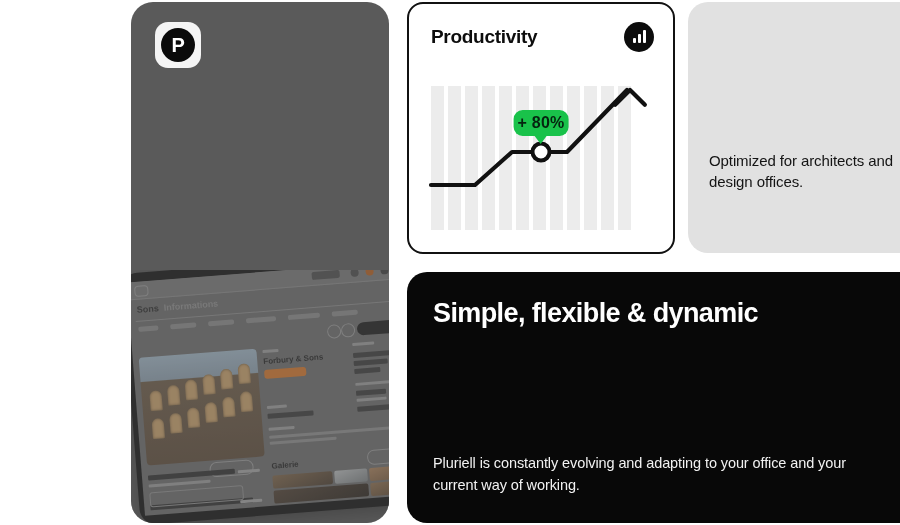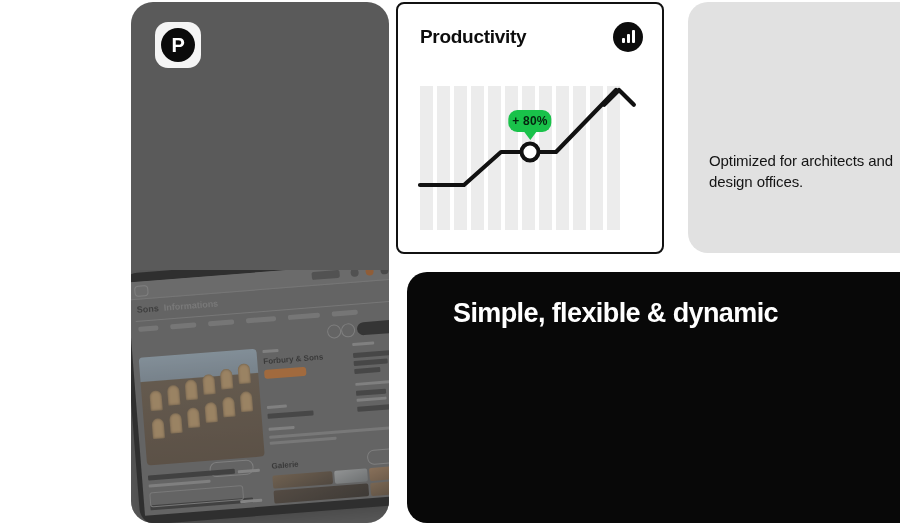--- a/index.html
+++ b/index.html
@@ -105,40 +105,40 @@
   .t-left{position:absolute;left:6px;top:190px;width:112px;bottom:2px;}
   .t-row{position:absolute;left:0;right:0;height:22px;}
   .t-row .r1{height:5px;background:#2f2f2f;border-radius:1px;width:78%;}
   .t-row .r2{height:3px;background:#9a9a9a;border-radius:1px;width:55%;margin-top:4px;}
   .t-row .r3{position:absolute;right:0;top:2px;height:3px;width:22px;background:#a3a3a3;border-radius:1px;}
   .t-input{position:absolute;left:0;bottom:6px;width:92px;height:13px;border:1px solid #8f8f8f;border-radius:3px;}
   .tablet-shade{position:absolute;inset:0;background:rgba(90,90,90,.42);pointer-events:none;}
 
   
   .card-productivity{
-    position:absolute;left:396px;top:2px;width:264px;height:248px;
-    background:#ffffff;border:2.5px solid #111111;border-radius:8px;overflow:hidden;
+    position:absolute;left:407px;top:2px;width:264px;height:248px;
+    background:#ffffff;border:2.5px solid #111111;border-radius:16px;overflow:hidden;
   }
   .prod-title{
     position:absolute;left:22px;top:22px;font-size:19px;font-weight:bold;
     color:#0d0d0d;letter-spacing:-0.3px;
   }
   .prod-icon{
     position:absolute;right:19px;top:18px;width:30px;height:30px;border-radius:50%;
     background:#0c0c0c;display:flex;align-items:flex-end;justify-content:center;padding-bottom:9px;box-sizing:border-box;
   }
   .prod-icon i{display:inline-block;width:3px;background:#ffffff;margin:0 1px;border-radius:1px;}
   .prod-icon i:nth-child(1){height:5px;}
   .prod-icon i:nth-child(2){height:9px;}
   .prod-icon i:nth-child(3){height:13px;}
   .prod-plot{position:absolute;left:0;top:0;width:264px;height:248px;}
   .badge80{
     position:absolute;left:132px;top:106px;transform:translateX(-50%);
     background:#19c24a;color:#05240f;border-radius:9px;
-    padding:4px 4px;font-size:12px;font-weight:bold;letter-spacing:.2px;white-space:nowrap;
+    padding:4px 4px;font-size:16px;font-weight:bold;letter-spacing:.2px;white-space:nowrap;
   }
   .badge80:after{
     content:"";position:absolute;left:50%;top:100%;transform:translateX(-50%);
     border-left:6px solid transparent;border-right:6px solid transparent;
     border-top:8px solid #19c24a;
   }
 
   
   .card-hundred{
     position:absolute;left:688px;top:2px;width:230px;height:251px;
@@ -154,21 +154,21 @@
     font-size:15px;line-height:1.42;letter-spacing:-0.1px;
   }
 
   
   .card-simple{
     position:absolute;left:407px;top:272px;width:511px;height:251px;
     background:#080808;border-radius:20px;overflow:hidden;
   }
   .simple-head{
     position:absolute;left:26px;top:24px;width:380px;color:#ffffff;
-    font-size:27px;font-weight:bold;line-height:1.3;letter-spacing:-0.6px;margin-left:20px;
+    font-size:27px;font-weight:bold;line-height:1.3;letter-spacing:-0.6px;
   }
   .simple-body{
     position:absolute;left:26px;top:180px;width:440px;color:#f2f2f2;
     font-size:14.5px;line-height:1.53;letter-spacing:-0.1px;
   }
 </style>
 </head>
 <body>
 
 <div class="stage">
@@ -315,15 +315,16 @@
   </div>
 
   <div class="card-hundred">
 
     <div class="hundred-desc">Optimized for architects and design offices.</div>
   </div>
 
   <div class="card-simple">
 
     <div class="simple-head">Simple, flexible &amp; dynamic</div>
+    <div class="simple-body">Pluriell is constantly evolving and adapting to your office and your current way of working.</div>
   </div>
 
 </div>
 
 </body></html>

